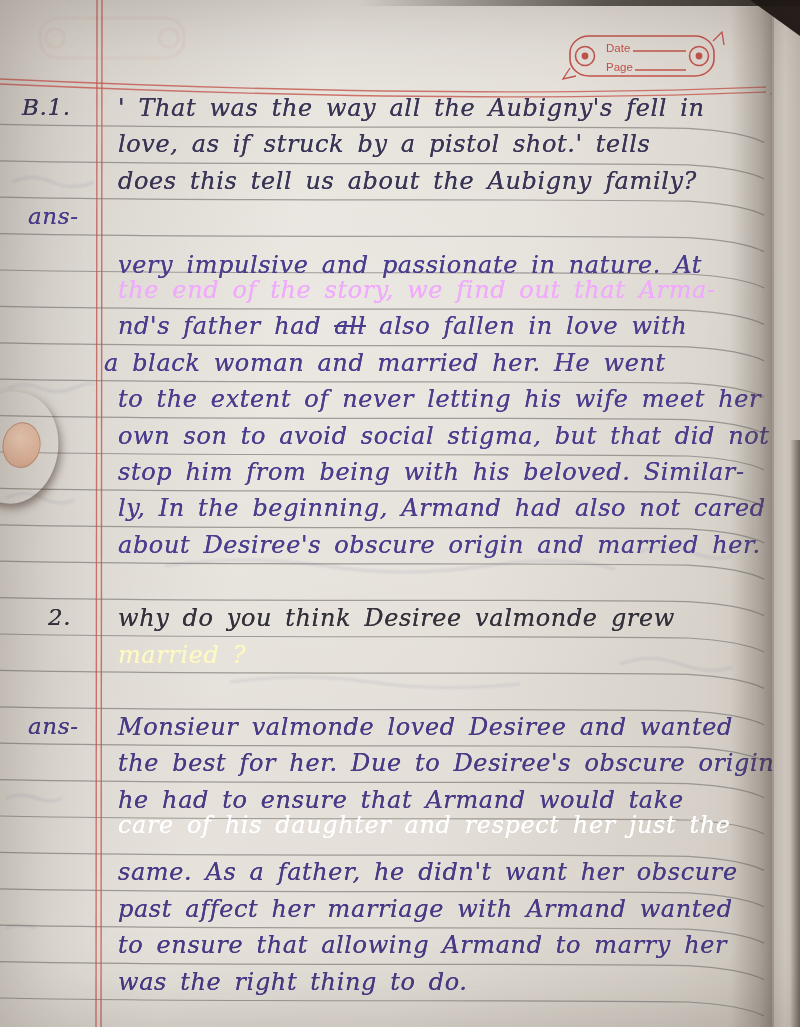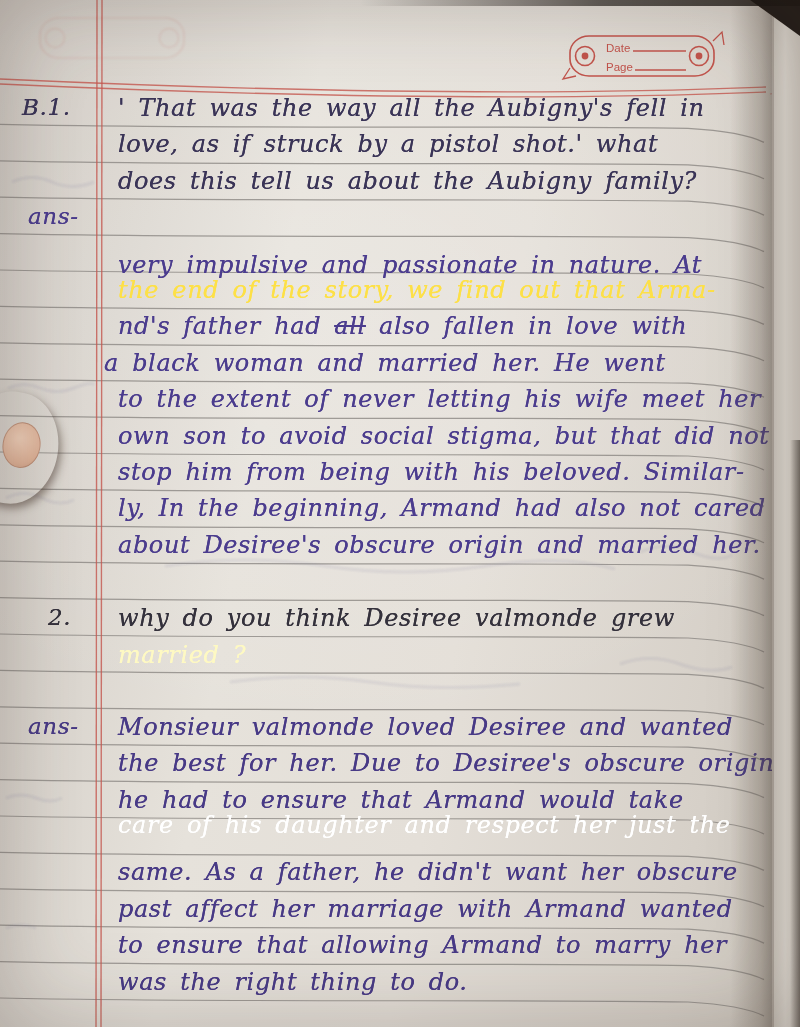--- a/index.html
+++ b/index.html
@@ -159,25 +159,25 @@
       <text x="50" y="24" font-size="11.5" fill="#c2544c">Date</text>
       <text x="50" y="43" font-size="11.5" fill="#c2544c">Page</text>
       <line x1="77" y1="23" x2="130" y2="23" stroke="#c2544c" stroke-width="1.3"></line>
       <line x1="79" y1="42" x2="130" y2="42" stroke="#c2544c" stroke-width="1.3"></line>
     </svg>
   </div>
 
   <div id="lines-host">
       <div class="hline marker" style="top: 94px; left: 14px; color: rgb(58, 52, 87); margin-left: 8px;">B.1.</div>
       <div class="hline" style="top: 94px; left: 118px; color: rgb(58, 52, 87);">' That was the way all the Aubigny's fell in</div>
-      <div class="hline" style="top: 130.4px; left: 118px; color: rgb(58, 52, 87);">love, as if struck by a pistol shot.' what</div>
+      <div class="hline" style="top: 130.4px; left: 118px; color: rgb(58, 52, 87);">love, as if struck by a pistol shot.' tells</div>
       <div class="hline" style="top: 166.8px; left: 118px; color: rgb(58, 52, 87);">does this tell us about the Aubigny family?</div>
       <div class="hline marker" style="top: 203.2px; left: 28px; color: rgb(75, 60, 142);">ans-</div>
       <div class="hline" style="top: 251px; left: 118px; color: rgb(75, 60, 142);">very impulsive and passionate in nature. At</div>
-      <div class="hline" style="top: 276px; left: 118px; color: #fde047;">the end of the story, we find out that Arma-</div>
+      <div class="hline" style="top: 276px; left: 118px; color: #f0abfc;">the end of the story, we find out that Arma-</div>
       <div class="hline" style="top: 312.4px; left: 118px; color: rgb(75, 60, 142);"><span>nd's father had </span><span class="strike">all</span><span> also fallen in love with</span></div>
       <div class="hline" style="top: 348.8px; left: 104px; color: rgb(75, 60, 142);">a black woman and married her. He went</div>
       <div class="hline" style="top: 385.2px; left: 118px; color: rgb(75, 60, 142);">to the extent of never letting his wife meet her</div>
       <div class="hline" style="top: 421.6px; left: 118px; color: rgb(75, 60, 142);">own son to avoid social stigma, but that did not</div>
       <div class="hline" style="top: 458px; left: 118px; color: rgb(75, 60, 142);">stop him from being with his beloved. Similar-</div>
       <div class="hline" style="top: 494.4px; left: 118px; color: rgb(75, 60, 142);">ly, In the beginning, Armand had also not cared</div>
       <div class="hline" style="top: 530.8px; left: 118px; color: rgb(75, 60, 142);">about Desiree's obscure origin and married her.</div>
       <div class="hline marker" style="top: 603.6px; left: 48px; color: rgb(52, 49, 60);">2.</div>
       <div class="hline" style="top: 603.6px; left: 118px; color: rgb(52, 49, 60);">why do you think Desiree valmonde grew</div>
       <div class="hline" style="top: 641px; left: 118px; color: #fef9c3;">married ?</div>

